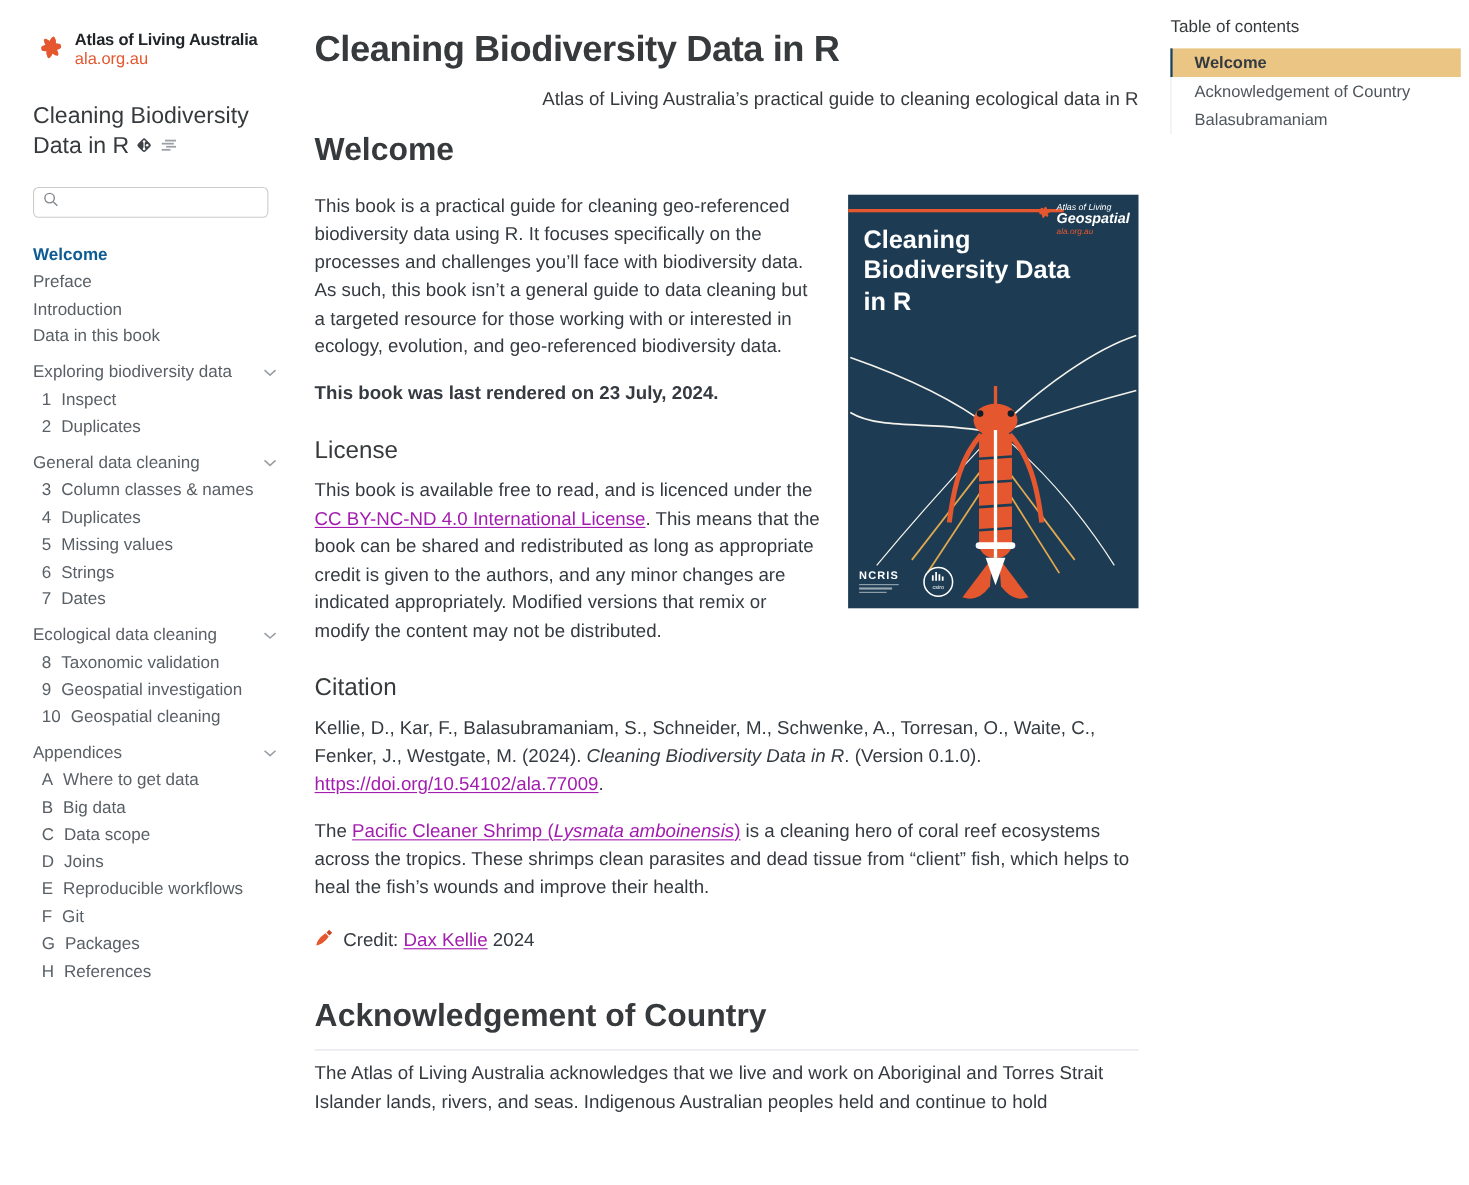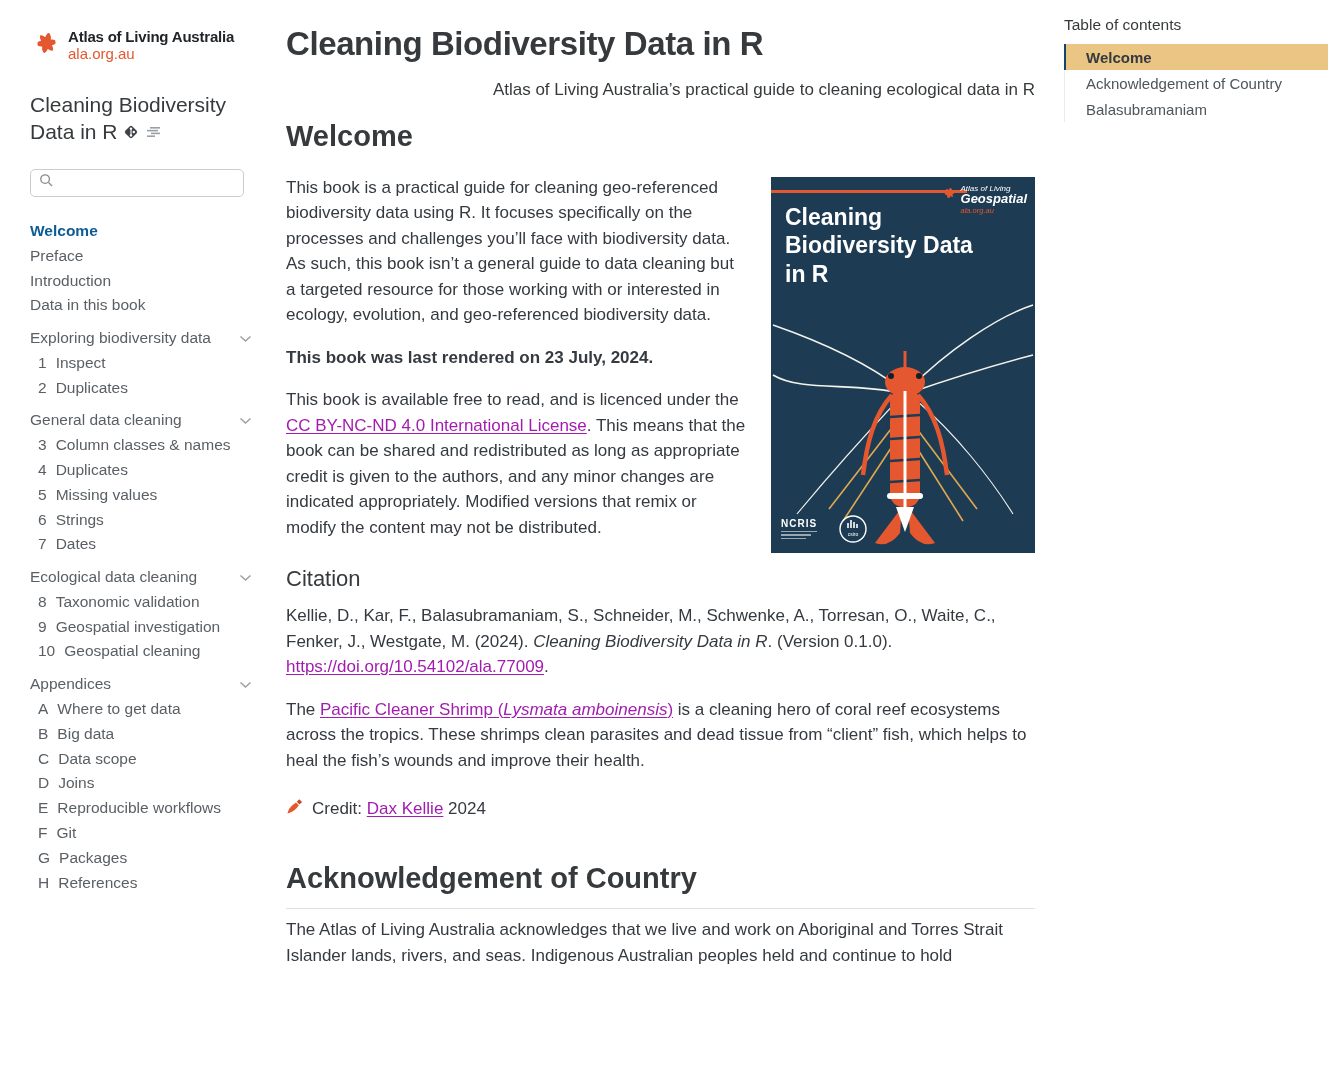--- a/index.html
+++ b/index.html
@@ -316,20 +316,21 @@
                 <path d="M19 14 L19 10"></path>
             </g>
             <text x="15" y="21.5" text-anchor="middle" class="csiro-label">csiro</text>
           </svg>
         </div>
       </div>
 
       <p>This book is a practical guide for cleaning geo-referenced biodiversity data using R. It focuses specifically on the processes and challenges you’ll face with biodiversity data. As such, this book isn’t a general guide to data cleaning but a targeted resource for those working with or interested in ecology, evolution, and geo-referenced biodiversity data.</p>
       <p class="rendered">This book was last rendered on 23 July, 2024.</p>
 
+      <h2>License</h2>
       <p><span>This book is available free to read, and is licenced under the </span><a class="content-link">CC BY-NC-ND 4.0 International License</a><span>. This means that the book can be shared and redistributed as long as appropriate credit is given to the authors, and any minor changes are indicated appropriately. Modified versions that remix or modify the content may not be distributed.</span></p>
 
       <h2>Citation</h2>
       <p><span>Kellie, D., Kar, F., Balasubramaniam, S., Schneider, M., Schwenke, A., Torresan, O., Waite, C., Fenker, J., Westgate, M. (2024). </span><em>Cleaning Biodiversity Data in R</em><span>. (Version 0.1.0). </span><a class="content-link">https://doi.org/10.54102/ala.77009</a><span>.</span></p>
 
       <p><span>The </span><a class="content-link"><span>Pacific Cleaner Shrimp (</span><em>Lysmata amboinensis</em><span>)</span></a><span> is a cleaning hero of coral reef ecosystems across the tropics. These shrimps clean parasites and dead tissue from “client” fish, which helps to heal the fish’s wounds and improve their health.</span></p>
 
       <div class="credit-row">
         <span>
           <svg width="18" height="18" viewBox="0 0 18 18">

